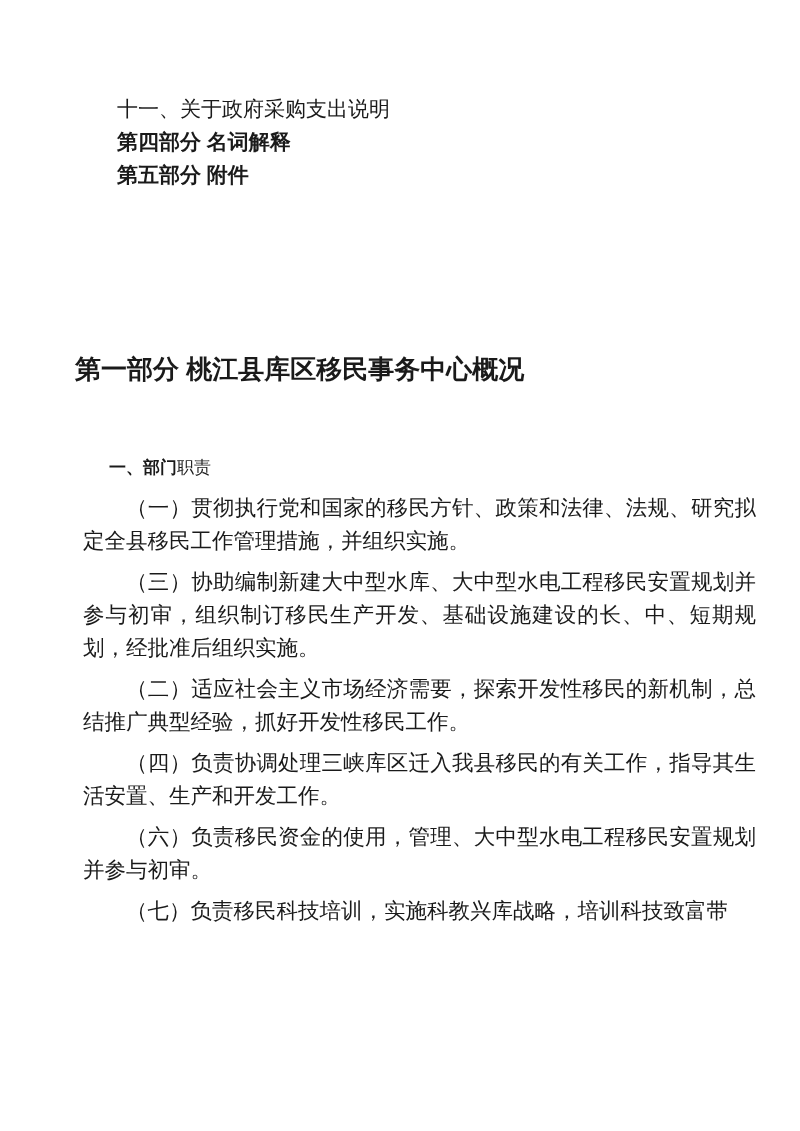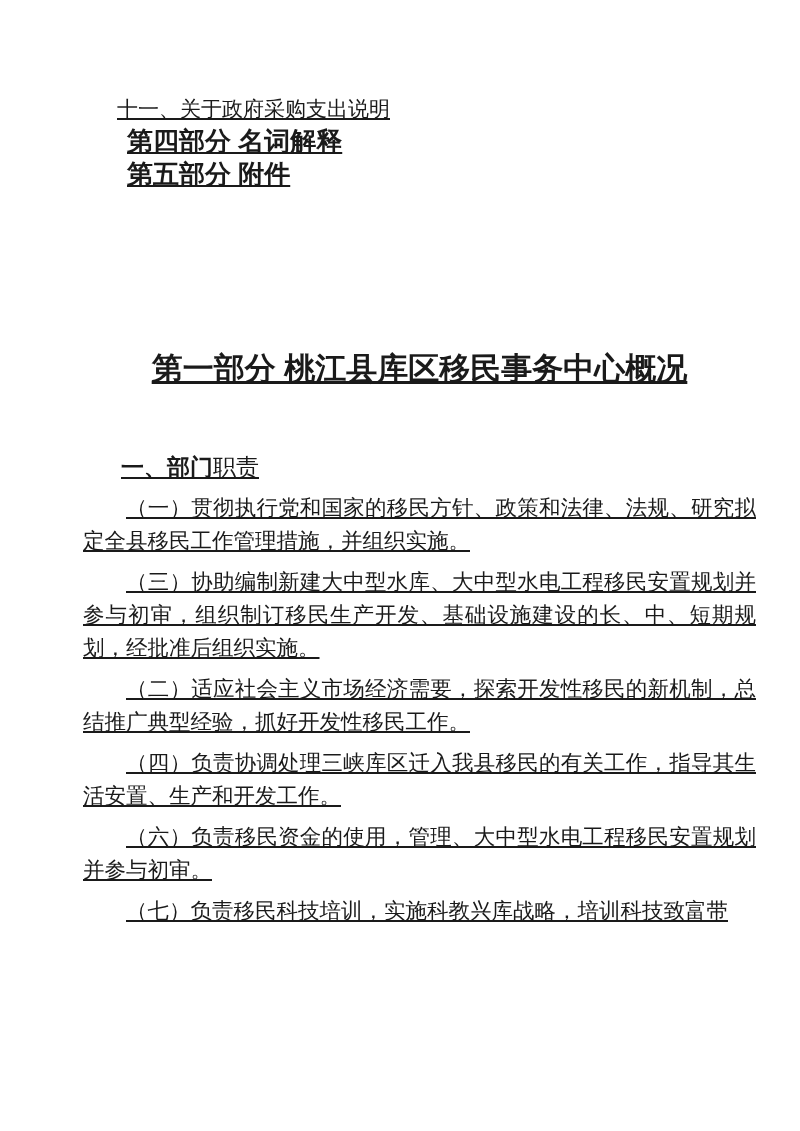--- a/index.html
+++ b/index.html
@@ -12,42 +12,41 @@
     width: 800px;
     height: 1131px;
     margin: 0 auto;
     background: #ffffff;
     color: #1a1a1a;
     font-family: "Liberation Sans", "DejaVu Sans", sans-serif;
     overflow: hidden;
   }
   .content {
     padding: 92px 36px 0 75px;
-    text-decoration: underline;
   }
   .toc-line {
     font-size: 21px;
     line-height: 33px;
     text-indent: 2em;
     white-space: nowrap;
   }
   .toc-line.bold {
     font-weight: bold;
-    font-size: 26px;
+    font-size: 21px;
   }
   .part-title {
     margin-top: 158px;
-    text-align: center;
+    text-align: left;
     font-weight: bold;
-    font-size: 31px;
+    font-size: 26px;
     line-height: 40px;
   }
   .duties-heading {
     margin-top: 62px;
-    font-size: 23px;
+    font-size: 17px;
     line-height: 33px;
     text-indent: 2em;
   }
   .duties-heading .hb { font-weight: bold; }
   .duties-heading .hr { font-weight: normal; }
   .para {
     margin: 8px;
     font-size: 21.5px;
     line-height: 33px;
     text-indent: 2em;

